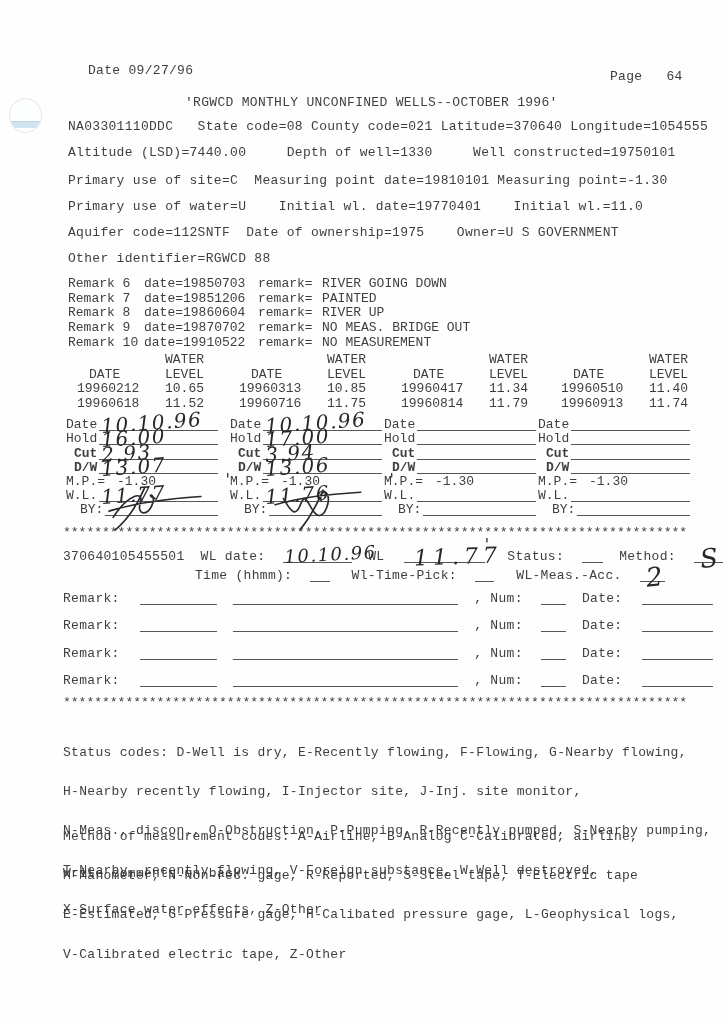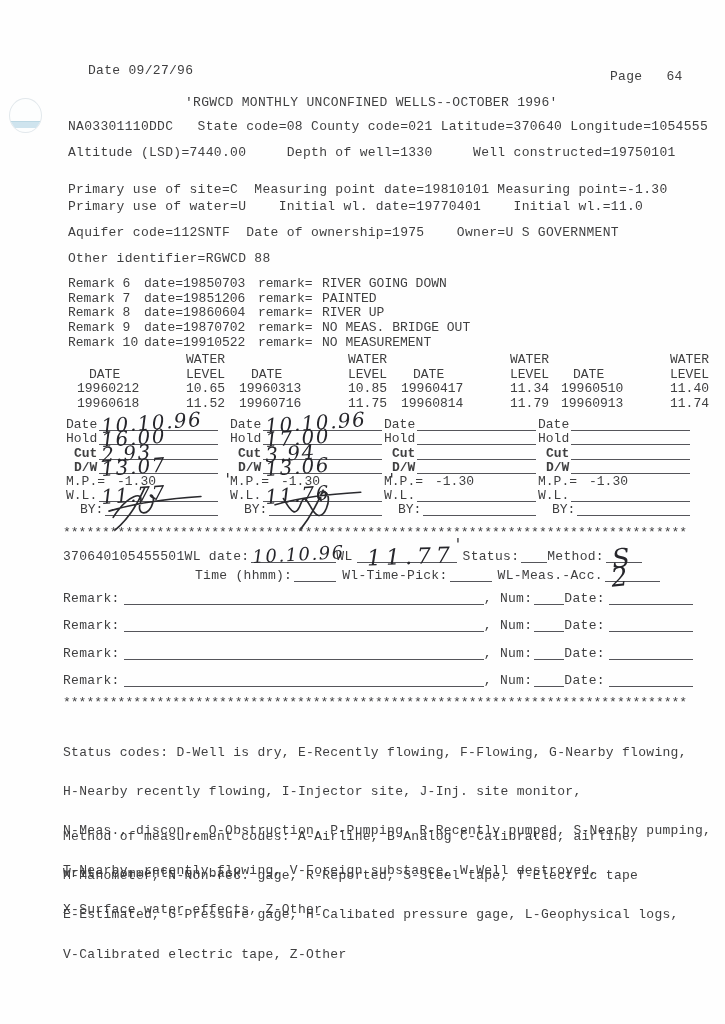--- a/index.html
+++ b/index.html
@@ -2,42 +2,42 @@
 <html><head>
 <meta charset="utf-8">
 <style>
   html,body { margin:0; padding:0; background:#ffffff; }
   .page {
     position:relative; width:725px; height:1024px; background:#fefefe; overflow:hidden;
     font-family:"Liberation Mono","DejaVu Sans Mono",monospace;
     font-size:13px; line-height:1; color:#3f3f40;
   }
   .t { position:absolute; white-space:pre; letter-spacing:.3px; }
-  .flexline { display:flex; align-items:flex-end; }
+  .flexline { display:flex; align-items:flex-end;gap:16px; }
   .bline { border-bottom:1.3px solid #55555a; position:relative; height:13px; }
   .lbl { white-space:pre; }
   .ml2{margin-left:2px}.ml4{margin-left:4px}.ml6{margin-left:6px}.ml8{margin-left:0}
   .w26{width:26px}.w30{width:30px}.w36{width:36px}.w42{width:42px}.w55{width:55px}
   .w84{width:84px}.w85{width:85px}.w92{width:92px}.w100{width:100px}.w268{width:268px}
 
   
   .hole { position:absolute; left:9px; top:98px; width:31px; height:33px; border:1.5px solid #e2e8ec;
           border-radius:50%; background:#fdfefe; overflow:hidden; }
   .hole-band { position:absolute; left:0; right:0; top:66%; height:20%; background:#cfe4ee; border-top:1px solid #bcd8e4; }
 
   
   .rh-block { position:absolute; left:68px; top:277px; }
   .rh-row { display:flex; height:14.7px; }
   .rh-label { width:76px; }
   .rh-date  { width:114px; }
   .rh-eq    { width:64px; }
 
   
   .wlt-col { position:absolute; top:353px; width:165px; }
-  .wlt-line { display:flex; height:14.6px;gap:21px; }
+  .wlt-line { display:flex; height:14.6px; }
   .wlt-sp   { width:88px; }
   .wlt-dh   { width:88px; padding-left:12px; box-sizing:border-box; }
   .wlt-dc   { width:88px; }
 
   
   .mbox { position:absolute; top:417px; width:152px; }
   .mrow { display:flex; align-items:flex-end; height:14.2px; }
   .mline { flex:1; border-bottom:1.3px solid #55555a; position:relative; margin-left:2px; height:12px; }
   .r-cut .mlab,.r-dw .mlab { padding-left:8px;font-weight:bold; }
   .r-by .mlab { padding-left:14px; }
@@ -70,21 +70,21 @@
     <div class="hole-band"></div>
   </div>
 
   <div class="t" style="left:88px; top:64px">Date 09/27/96</div>
   <div class="t" style="left:610px; top:70px"><span>Page</span><span style="margin-left:24px">64</span></div>
 
   <div class="t" style="left:185px; top:96px">'RGWCD MONTHLY UNCONFINED WELLS--OCTOBER 1996'</div>
 
   <div class="t" style="left:68px; top:120px">NA03301110DDC   State code=08 County code=021 Latitude=370640 Longitude=1054555</div>
   <div class="t" style="left:68px; top:146px">Altitude (LSD)=7440.00     Depth of well=1330     Well constructed=19750101</div>
-  <div class="t" style="left:68px; top:183px">Primary use of site=C  Measuring point date=19810101 Measuring point=-1.30</div>
+  <div class="t" style="left:68px; top:174px">Primary use of site=C  Measuring point date=19810101 Measuring point=-1.30</div>
   <div class="t" style="left:68px; top:200px">Primary use of water=U    Initial wl. date=19770401    Initial wl.=11.0</div>
   <div class="t" style="left:68px; top:226px">Aquifer code=112SNTF  Date of ownership=1975    Owner=U S GOVERNMENT</div>
   <div class="t" style="left:68px; top:252px">Other identifier=RGWCD 88</div>
 
   <div class="rh-block">
     <div class="rh-row">
       <span class="rh-label">Remark 6</span>
       <span class="rh-date">date=19850703</span>
       <span class="rh-eq">remark=</span>
       <span class="rh-text">RIVER GOING DOWN</span>

